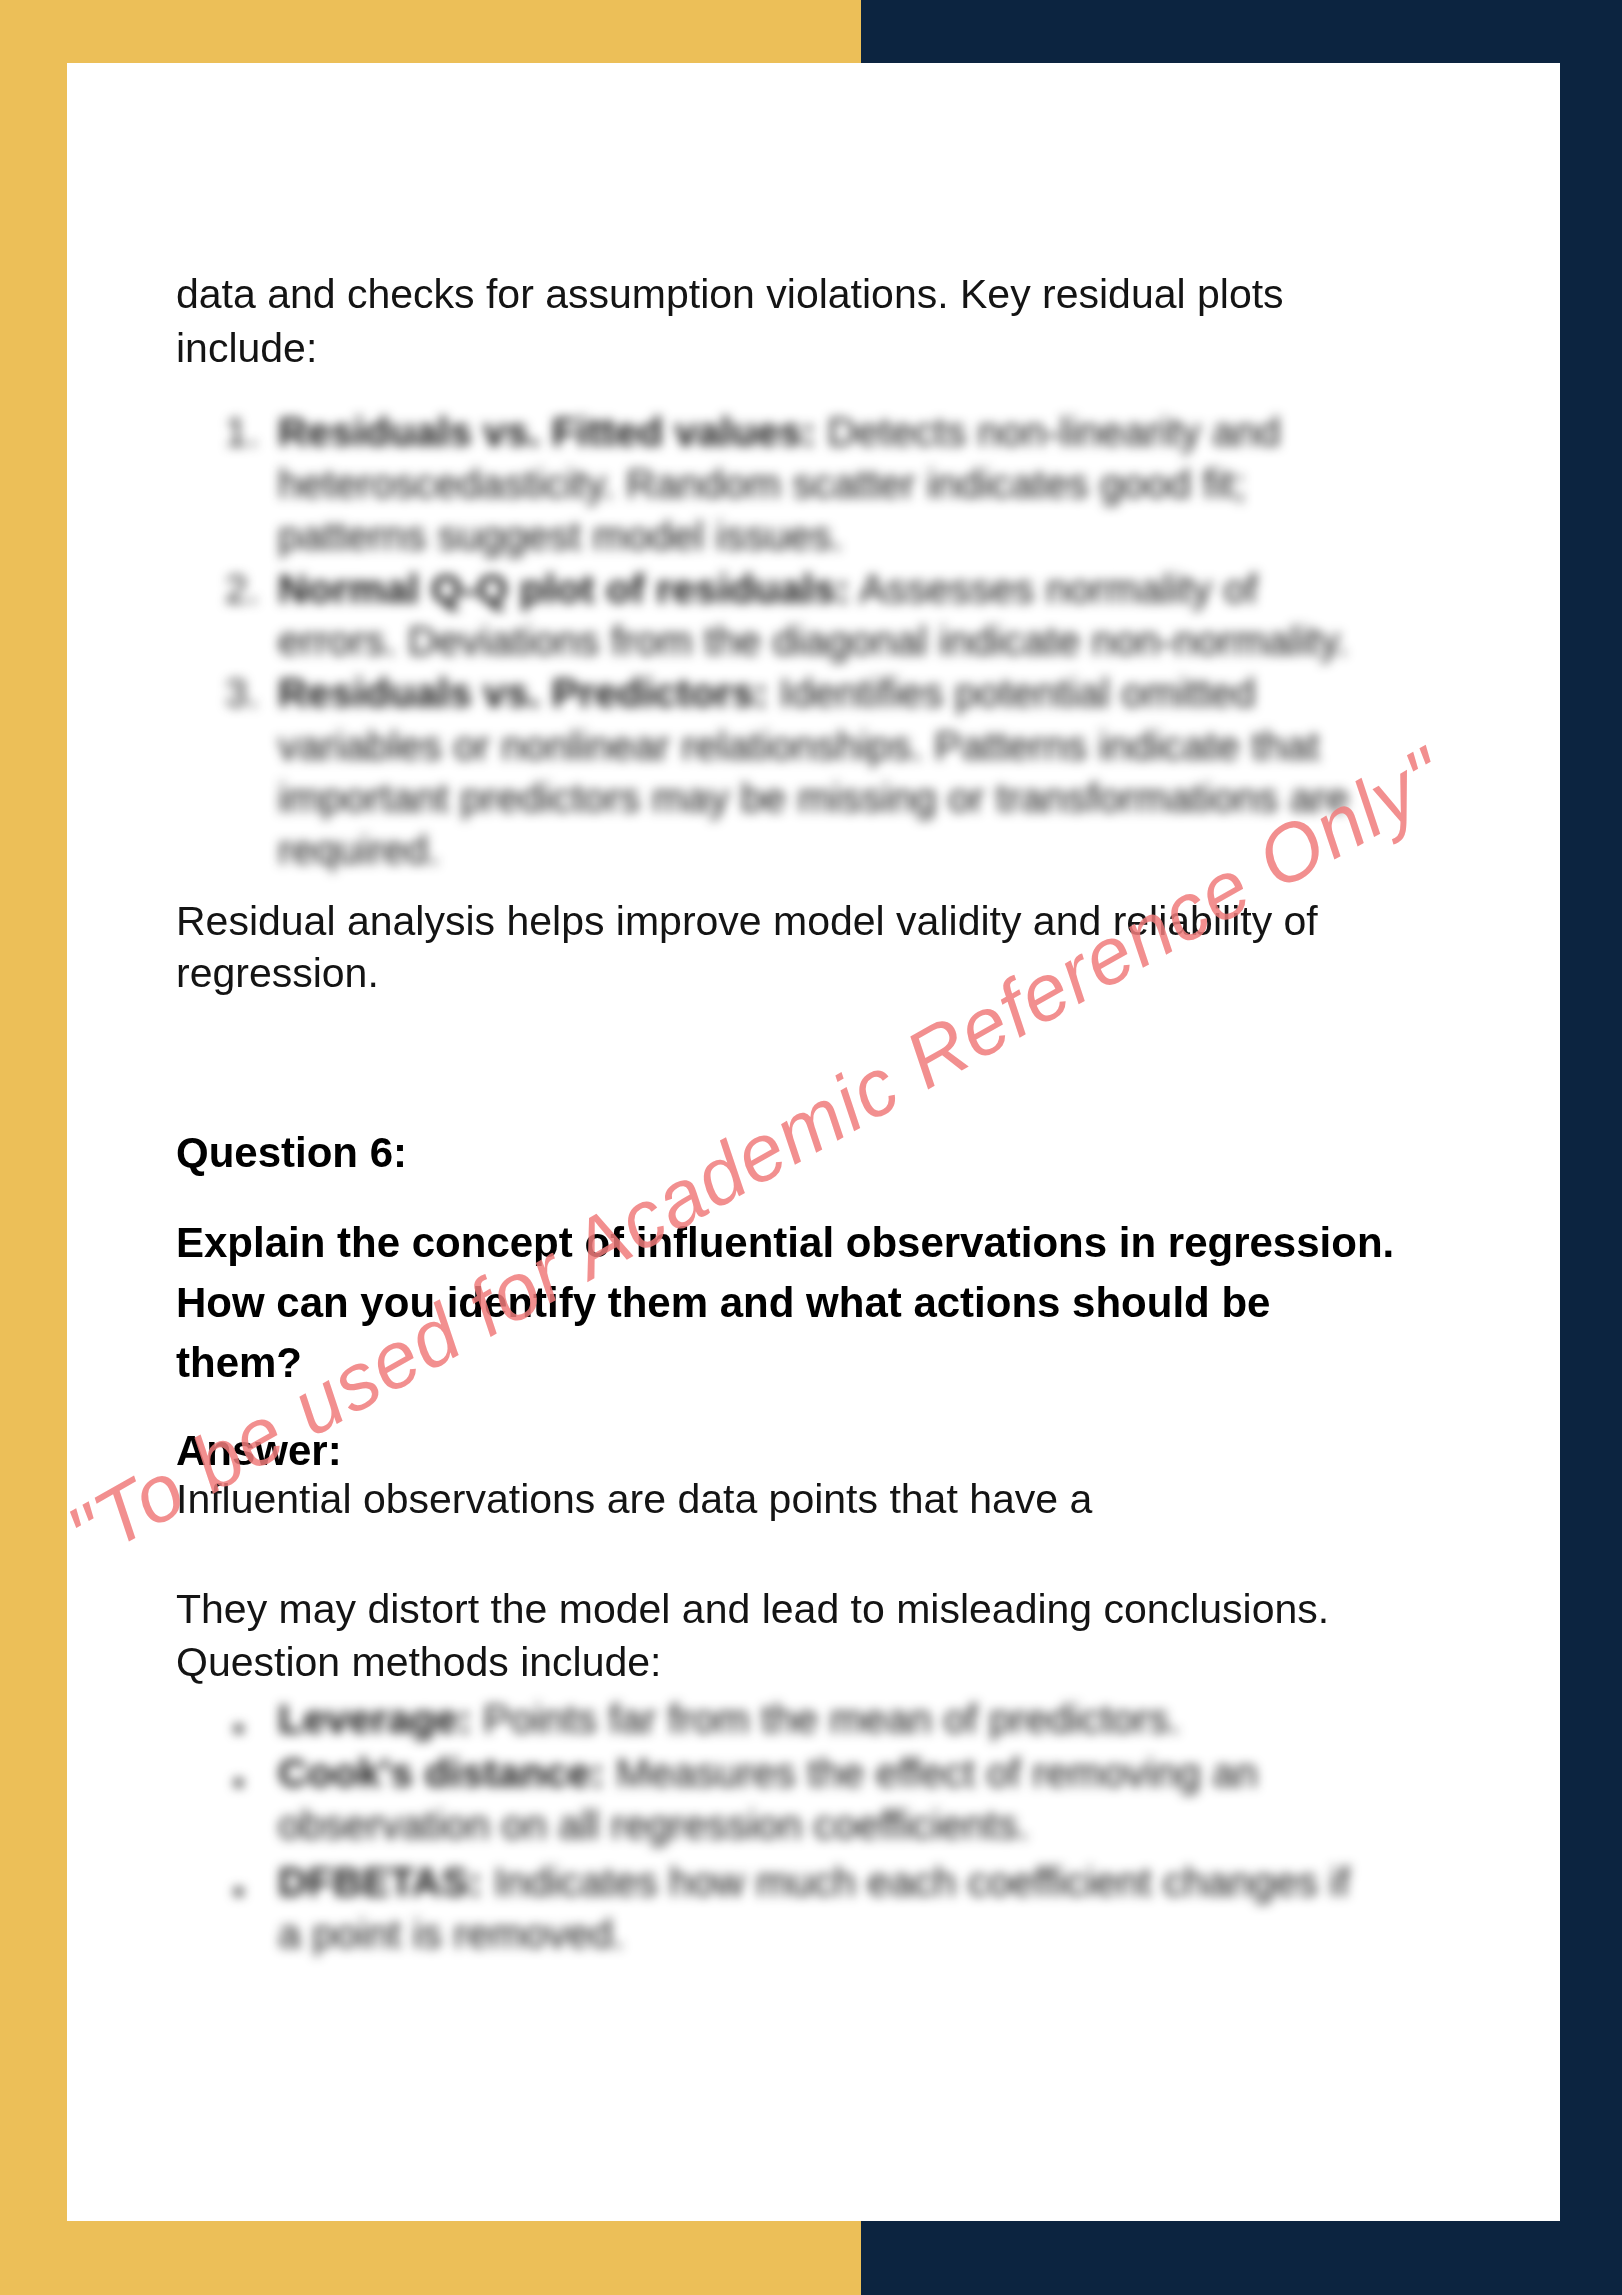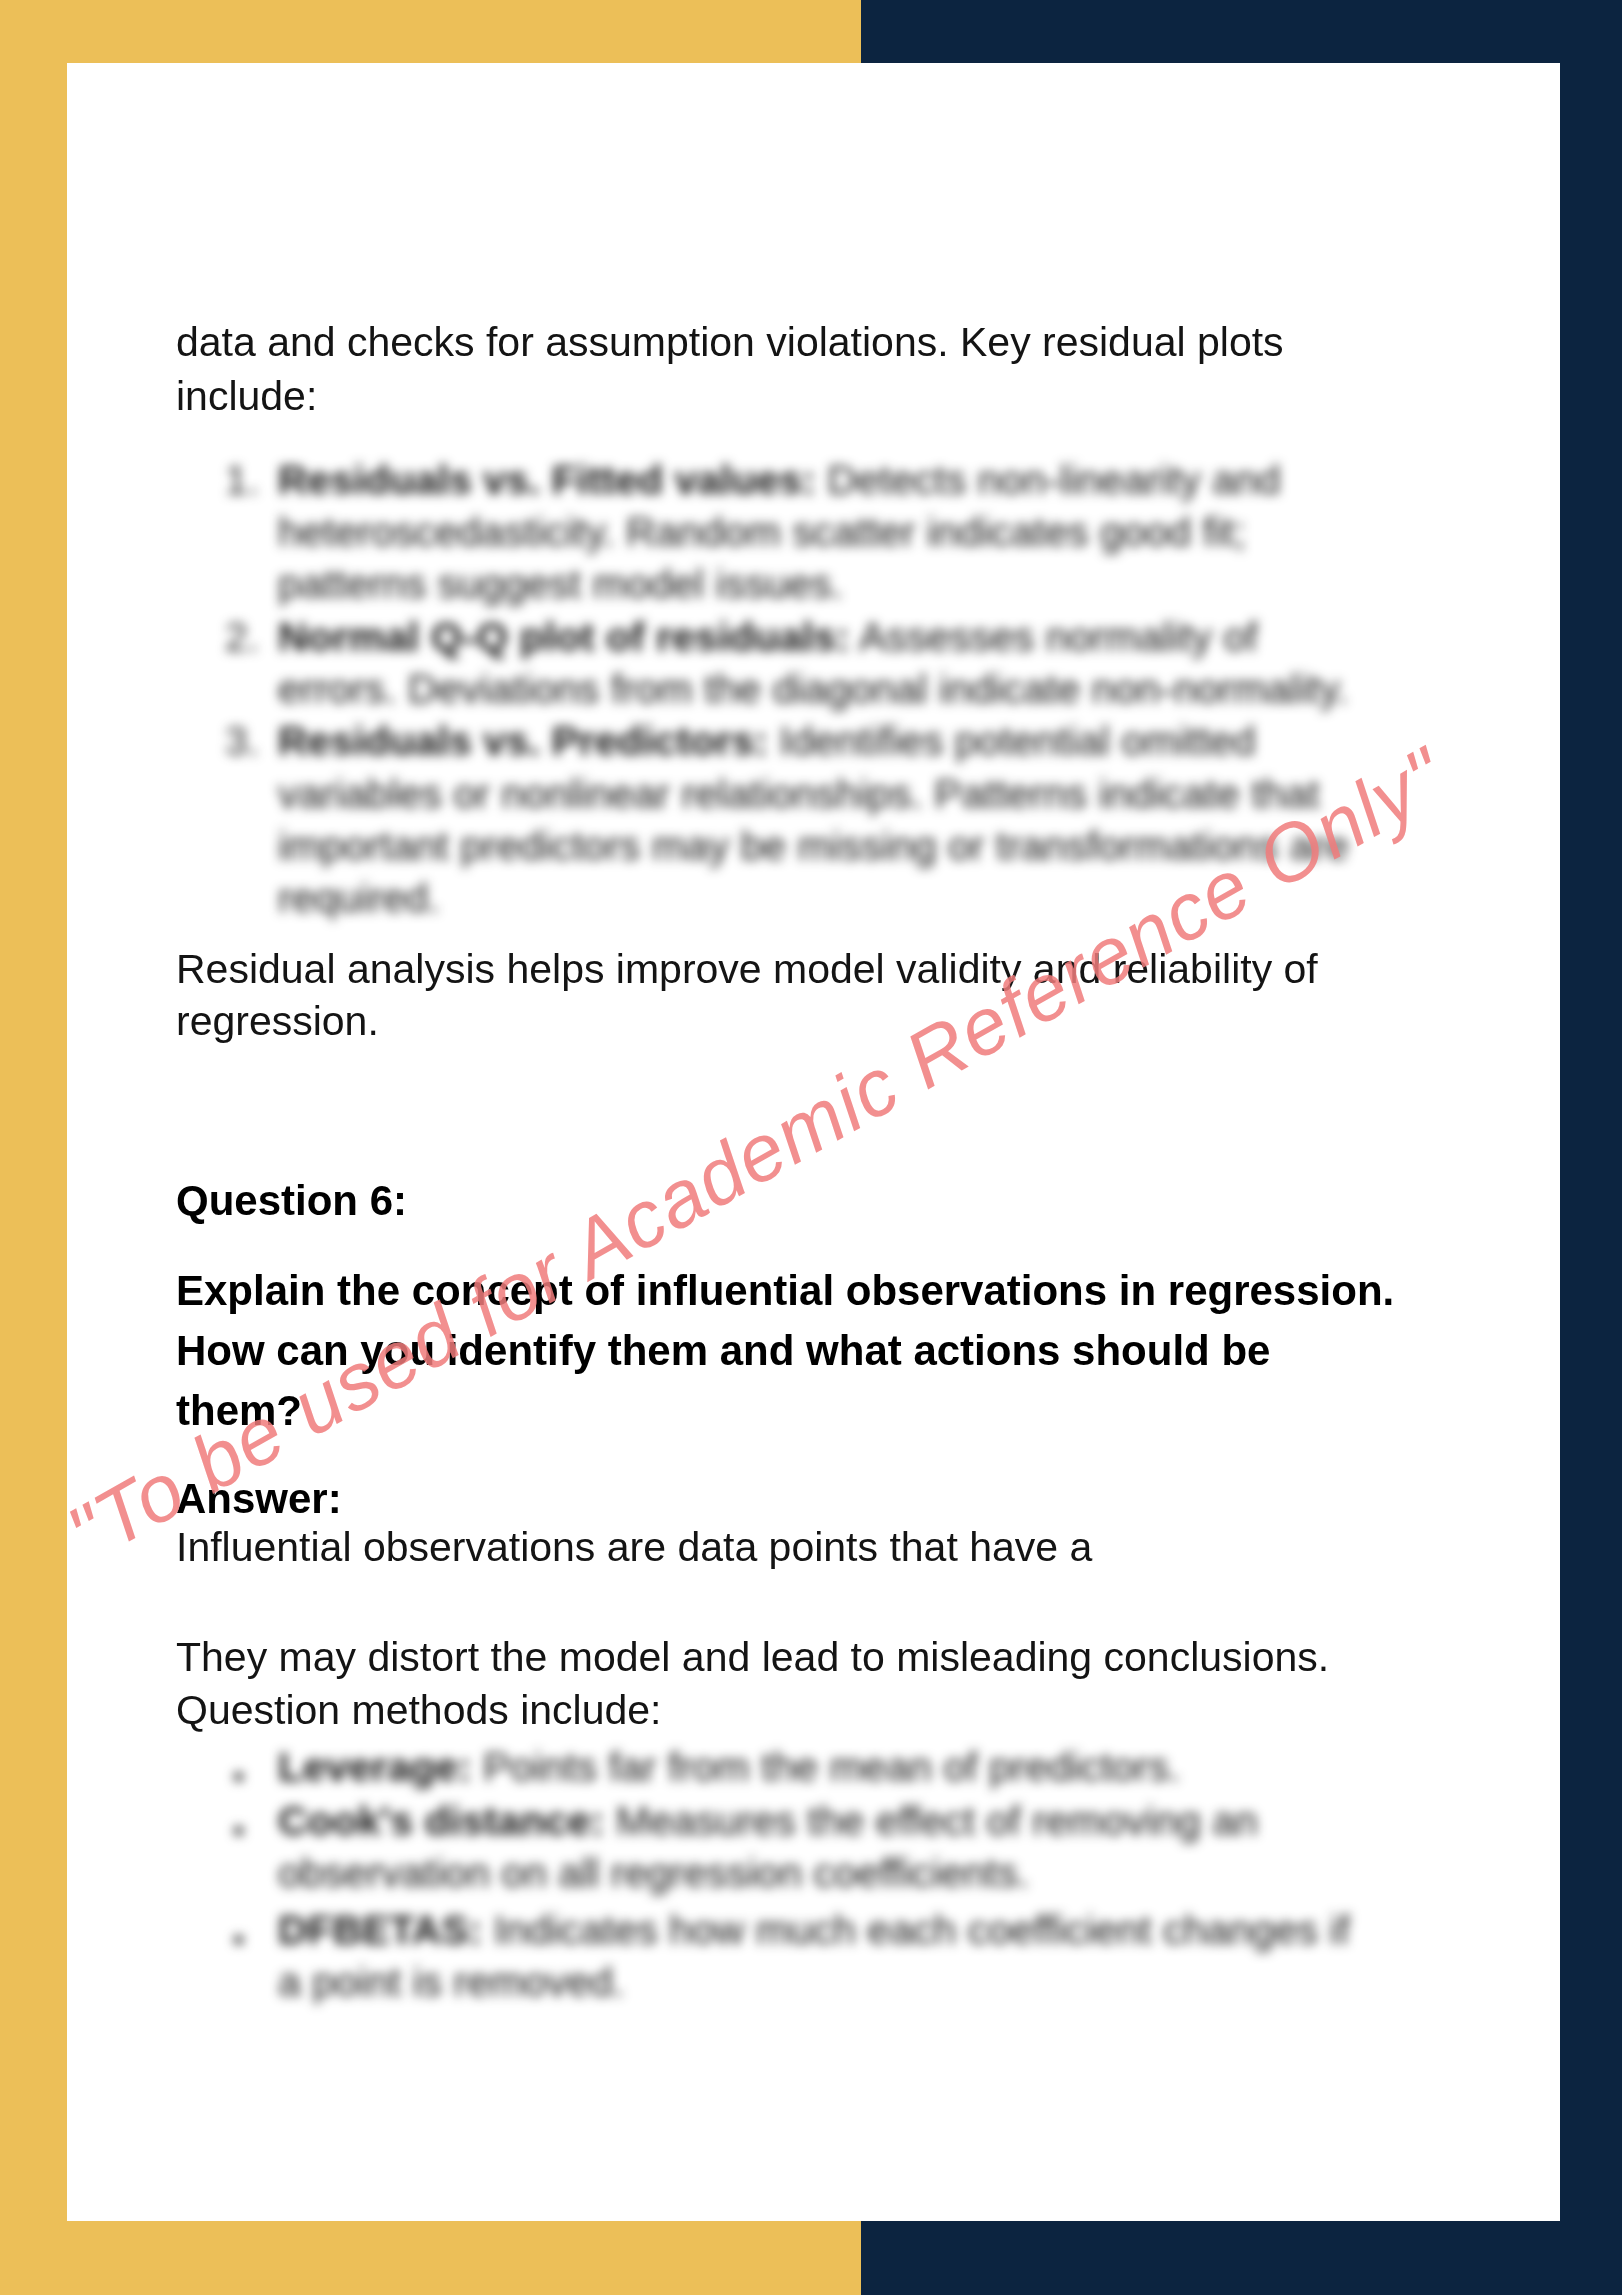--- a/index.html
+++ b/index.html
@@ -15,21 +15,21 @@
     width: 762px; height: 2295px;
     background: #0c2440;
   }
   .page {
     position: absolute; left: 67px; top: 63px;
     width: 1493px; height: 2158px;
     background: #ffffff;
   }
   .layer {
     position: absolute; left: 0; top: 0;
-    width: 100%; height: 100%; margin-top: 48px;
+    width: 100%; height: 100%;
   }
   .layer.blurred { filter: blur(5.2px); }
   .ln {
     position: absolute;
     left: 109px;
     white-space: nowrap;
     font-size: 41px;
     color: #141414;
     line-height: 50px;
   }

